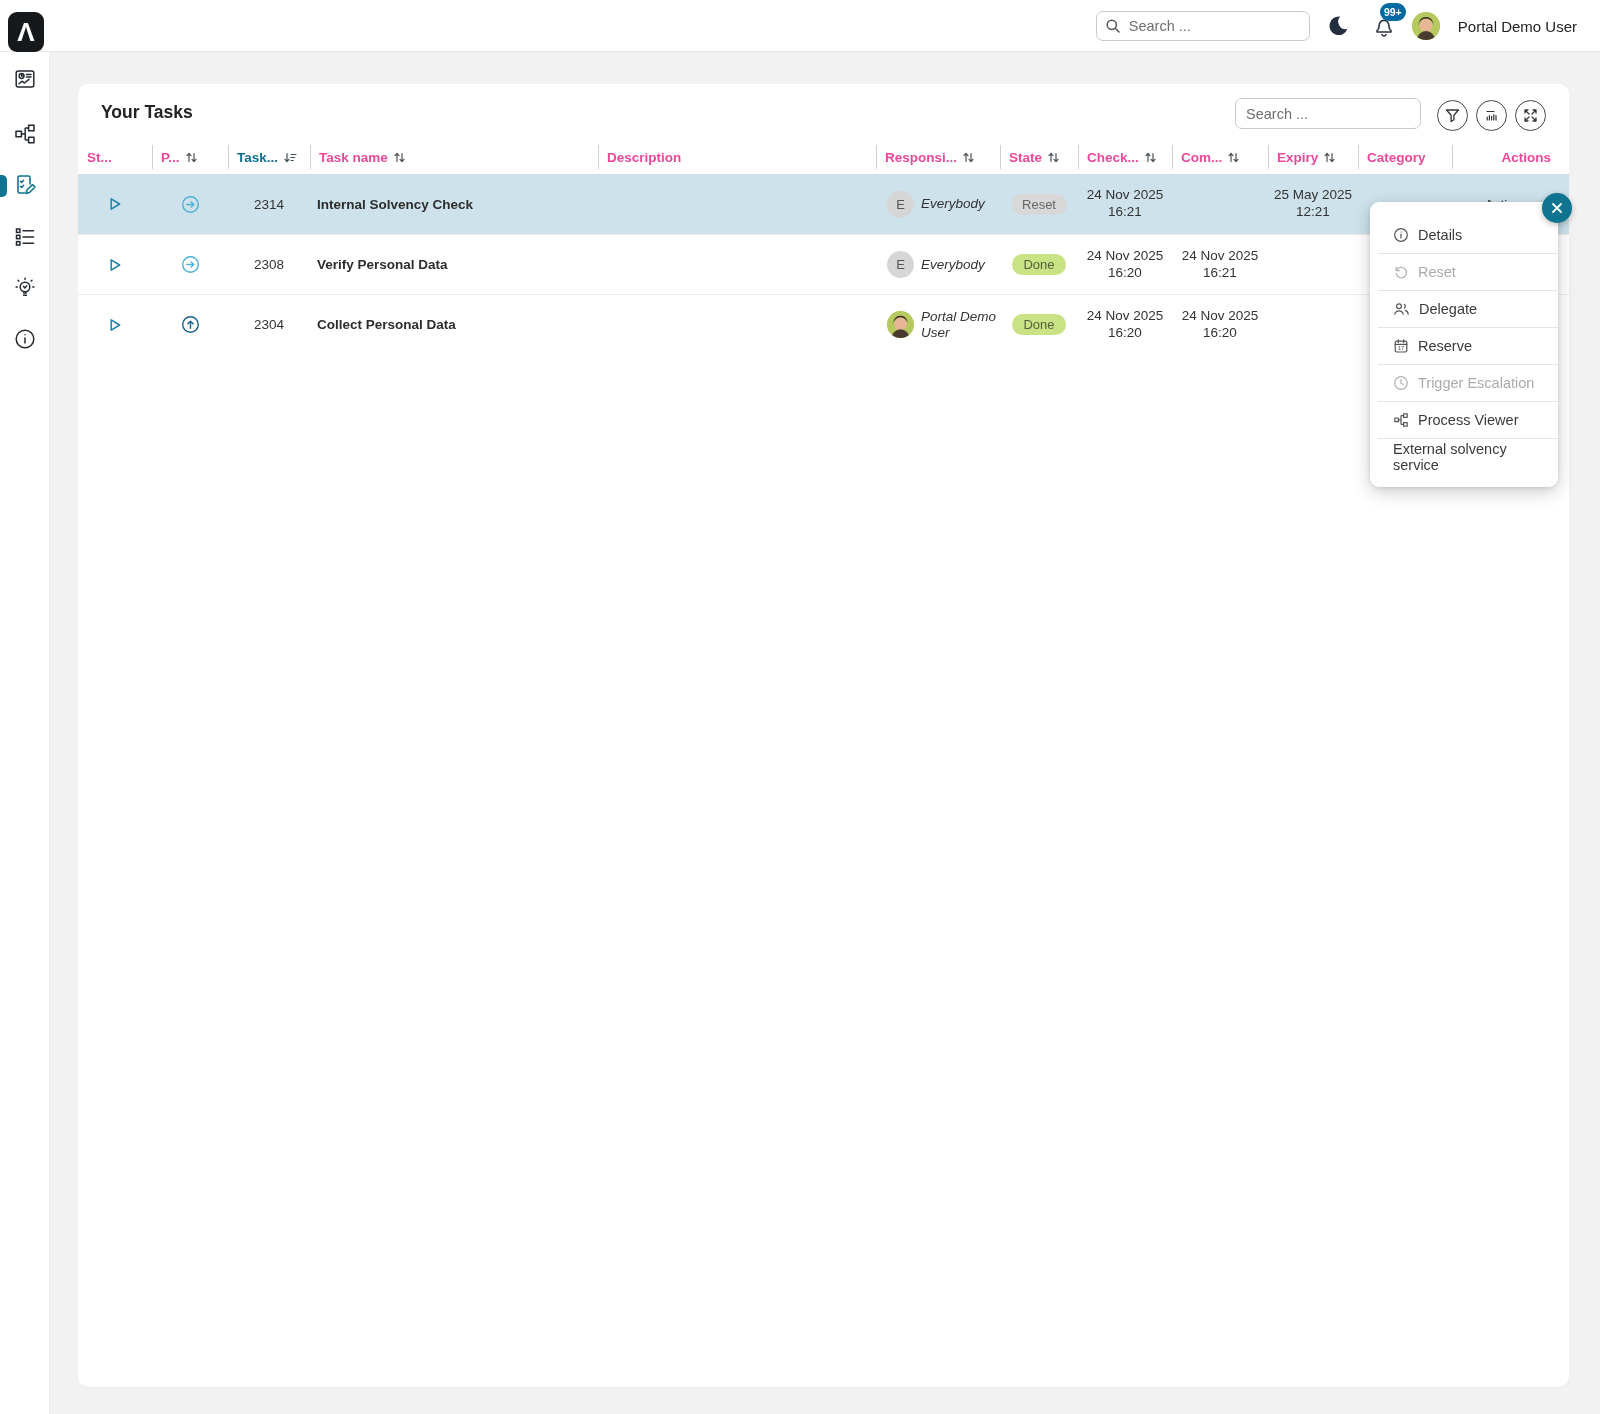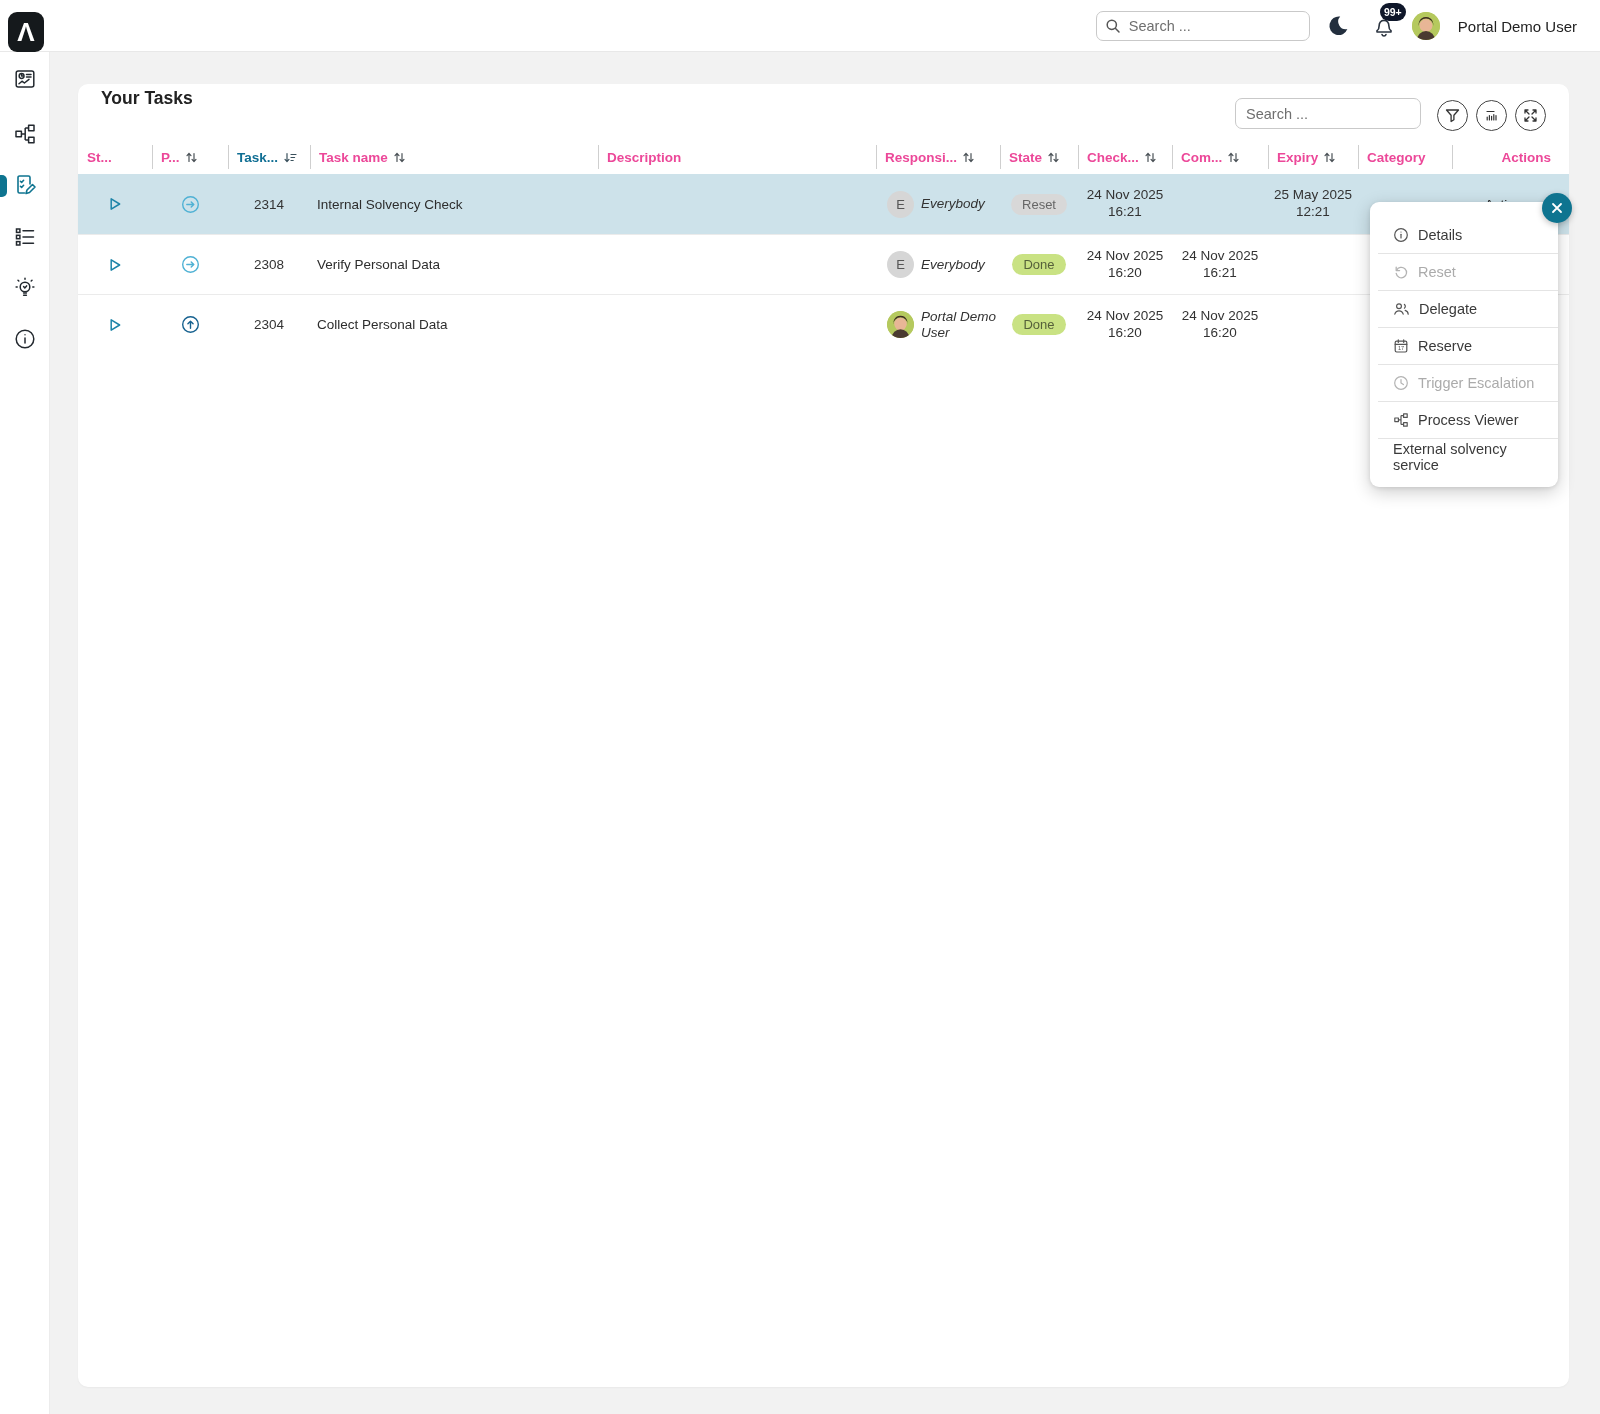--- a/index.html
+++ b/index.html
@@ -33,21 +33,21 @@
     width:100%; height:100%; border:1px solid #c9c9c9; border-radius:7px;
     padding:0 10px 0 32px; font-size:14.5px; color:#444; outline:none;
     font-family:"Liberation Sans", sans-serif; background:#fff;
   }
   .search-box input::placeholder{ color:#6f6f6f; }
   .search-box .mag{ position:absolute; left:9px; top:7px; }
   .icon-btn{ background:none; border:none; cursor:pointer; display:flex; align-items:center; }
   .bell-wrap{ position:relative; margin-left:6px; }
   .notif-badge{
     position:absolute; top:-11px; left:8px; min-width:26px; height:18px;
-    background:#0f172a; border-radius:10px; color:#fff; font-size:10.5px;
+    background:#0369a1; border-radius:10px; color:#fff; font-size:10.5px;
     font-weight:bold; display:flex; align-items:center; justify-content:center;
     padding:0 4px;
   }
   .avatar{
     width:28px; height:28px; border-radius:50%; overflow:hidden; background:#b5c95e;
     display:flex; align-items:flex-end; justify-content:center;
   }
   .user-name{ font-size:15px; color:#222; margin-left:2px; }
 
   
@@ -63,21 +63,21 @@
     position:absolute; left:0; top:123px; width:7px; height:22px;
     background:#0e7490; border-radius:0 5px 5px 0;
   }
 
   
   .card{
     position:absolute; left:78px; top:84px; width:1491px; height:1303px;
     background:#ffffff; border-radius:10px; box-shadow:0 1px 2px rgba(0,0,0,0.04);
   }
   .card-title{
-    position:absolute; left:23px; top:4px; font-size:17.5px; font-weight:bold; color:#222;
+    position:absolute; left:23px; top:18px; font-size:17.5px; font-weight:bold; color:#222;
   }
   .table-search input{
     position:absolute; left:1157px; top:14px; width:186px; height:31px;
     border:1px solid #c9c9c9; border-radius:7px; padding:0 10px;
     font-size:14.5px; color:#444; outline:none; background:#fff;
     font-family:"Liberation Sans", sans-serif;
   }
   .table-search input::placeholder{ color:#6f6f6f; }
   .circle-btn{
     position:absolute; top:16px; width:31px; height:31px; border-radius:50%;
@@ -105,21 +105,21 @@
   .th-actions{ justify-content:flex-end; padding-right:18px; }
   .tbody{ position:absolute; left:0; top:90px; width:100%; }
   .row{
     height:60px; align-items:center; font-size:13.5px; color:#333;
     border-top:1px solid #ebebeb; cursor:pointer; background:#fff;
   }
   .row.selected{ background:#cde2ea; border-top:1px solid #cde2ea; }
   .row:first-child{ border-top:none; }
   .cell{ display:flex; align-items:center; }
   .c-center{ justify-content:center; }
-  .c-name{ font-weight:normal; color:#2d2d2d; padding-left:7px; }
+  .c-name{ font-weight:bold; color:#2d2d2d; padding-left:7px; }
   .c-desc{ padding-left:9px; }
   .c-resp{ gap:7px; padding-left:11px; }
   .resp-name{ line-height:1.15;font-style:italic; }
   .avatar-sm{
     width:27px; height:27px; border-radius:50%; background:#d6d6d6; flex:0 0 27px;
     display:flex; align-items:center; justify-content:center;
     font-size:13px; color:#555; overflow:hidden;
   }
   .avatar-sm.photo{ background:#b5c95e; align-items:flex-end; }
   .badge{

